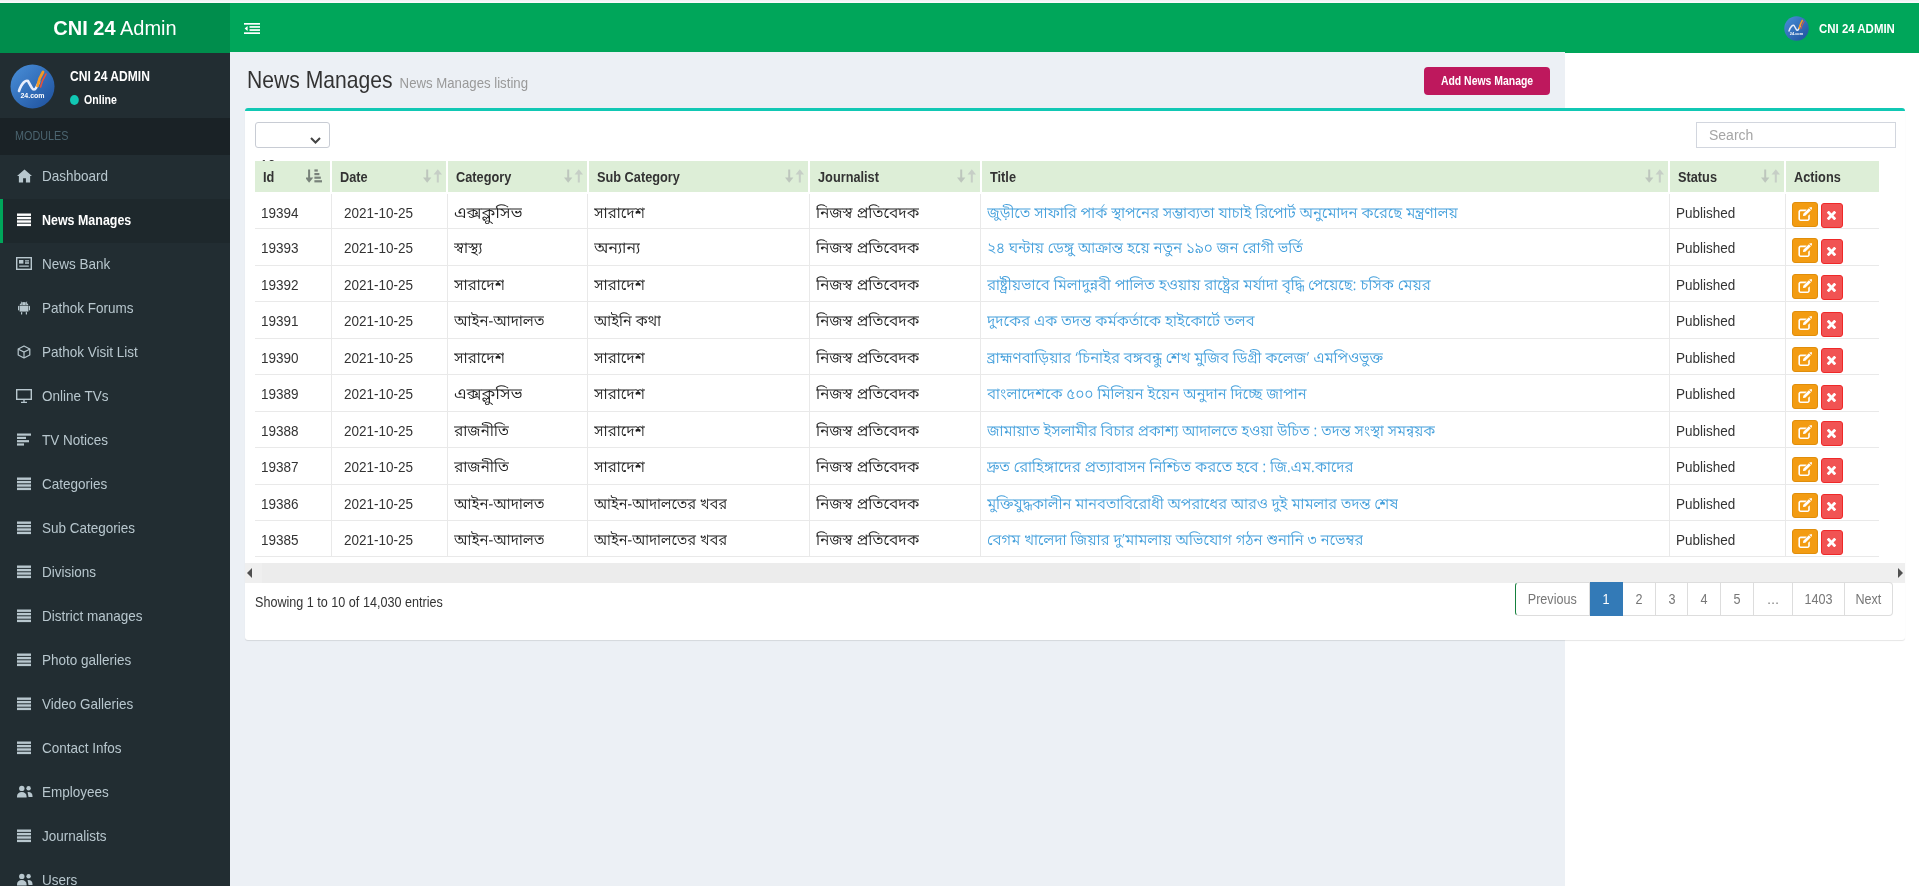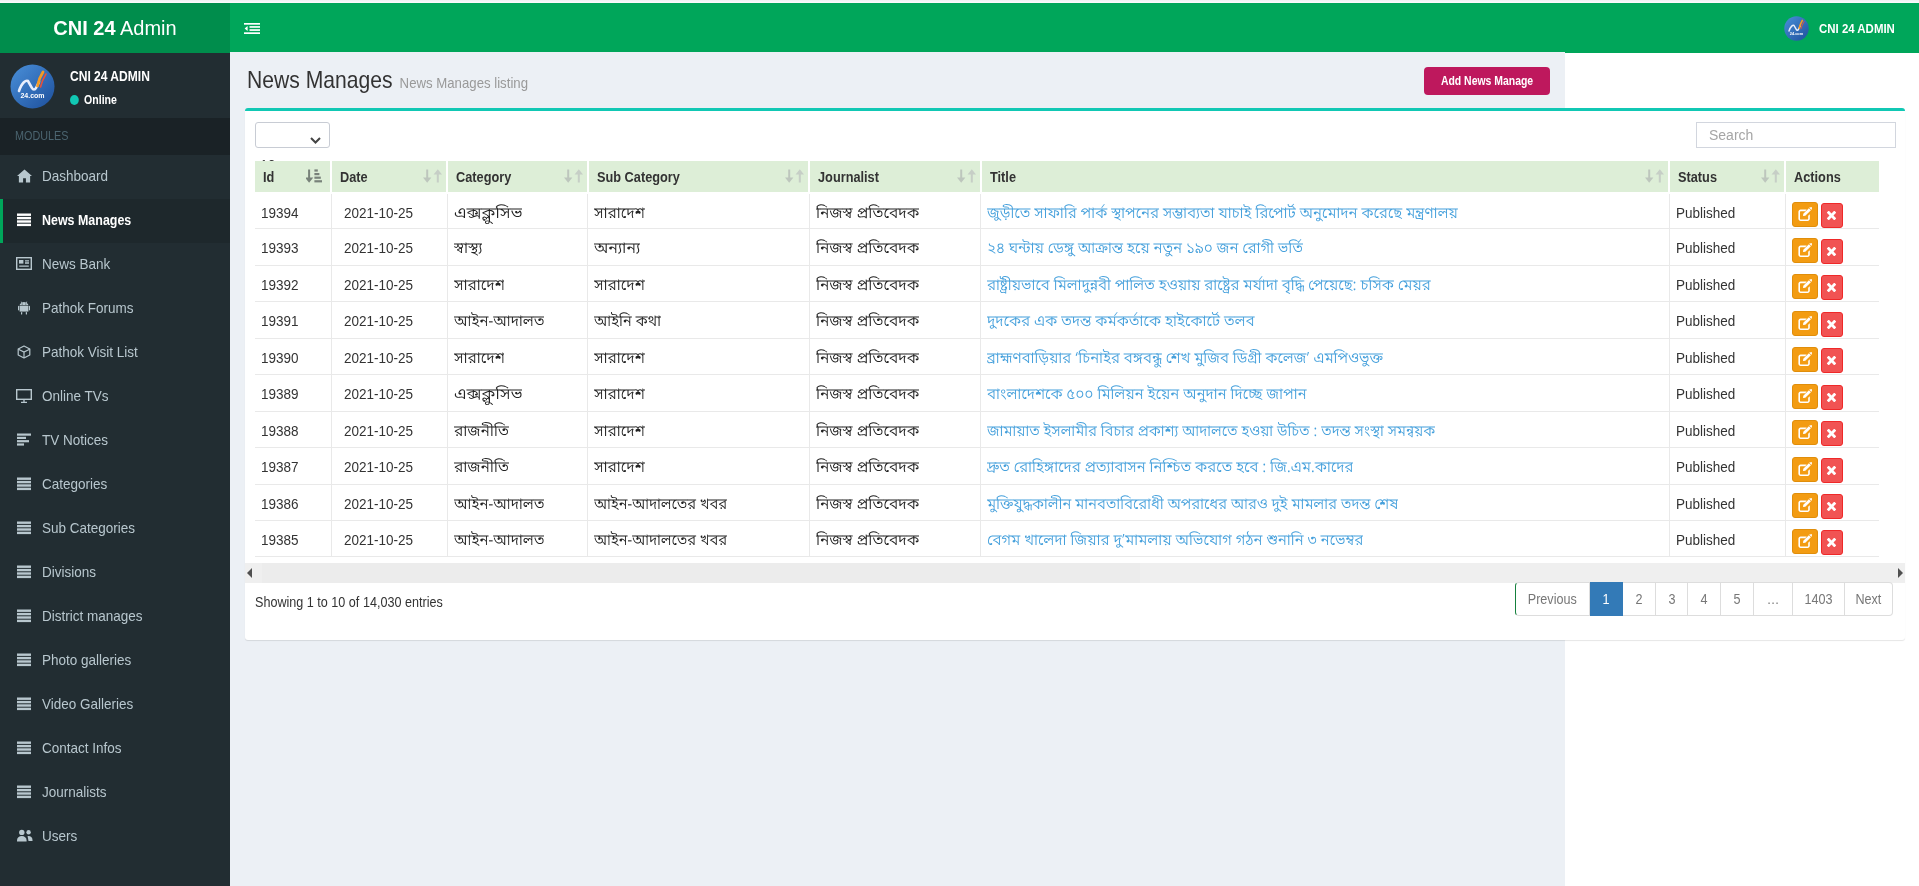--- a/index.html
+++ b/index.html
@@ -369,20 +369,29 @@
 <div class="mi">
       <span class="mic"><svg width="14" height="14" viewBox="0 0 14 14" fill="#b8c7ce">
           <rect y="0.5" width="14" height="2.4"></rect>
           <rect y="3.9" width="14" height="2.4"></rect>
           <rect y="7.3" width="14" height="2.4"></rect>
           <rect y="10.7" width="14" height="2.4"></rect>
         </svg></span>
       <span class="mlb">Contact Infos</span>
     </div>
 <div class="mi">
+      <span class="mic"><svg width="17" height="13" viewBox="0 0 17 13" fill="#b8c7ce">
+          <circle cx="5.8" cy="3.4" r="2.7"></circle>
+          <path d="M1 11.6c0-3 2.1-4.6 4.8-4.6s4.8 1.6 4.8 4.6v1H1z"></path>
+          <circle cx="12.6" cy="3.2" r="2.2"></circle>
+          <path d="M11.6 7c2.6-.4 4.9 1.2 4.9 4v0.9h-4z"></path>
+        </svg></span>
+      <span class="mlb">Employees</span>
+    </div>
+<div class="mi">
       <span class="mic"><svg width="14" height="14" viewBox="0 0 14 14" fill="#b8c7ce">
           <rect y="0.5" width="14" height="2.4"></rect>
           <rect y="3.9" width="14" height="2.4"></rect>
           <rect y="7.3" width="14" height="2.4"></rect>
           <rect y="10.7" width="14" height="2.4"></rect>
         </svg></span>
       <span class="mlb">Journalists</span>
     </div>
 <div class="mi">
       <span class="mic"><svg width="17" height="13" viewBox="0 0 17 13" fill="#b8c7ce">

